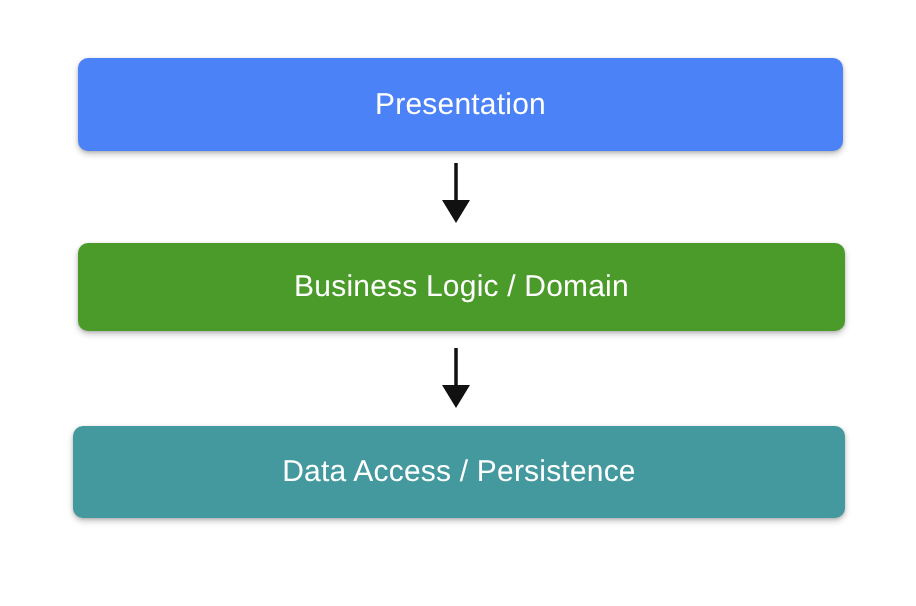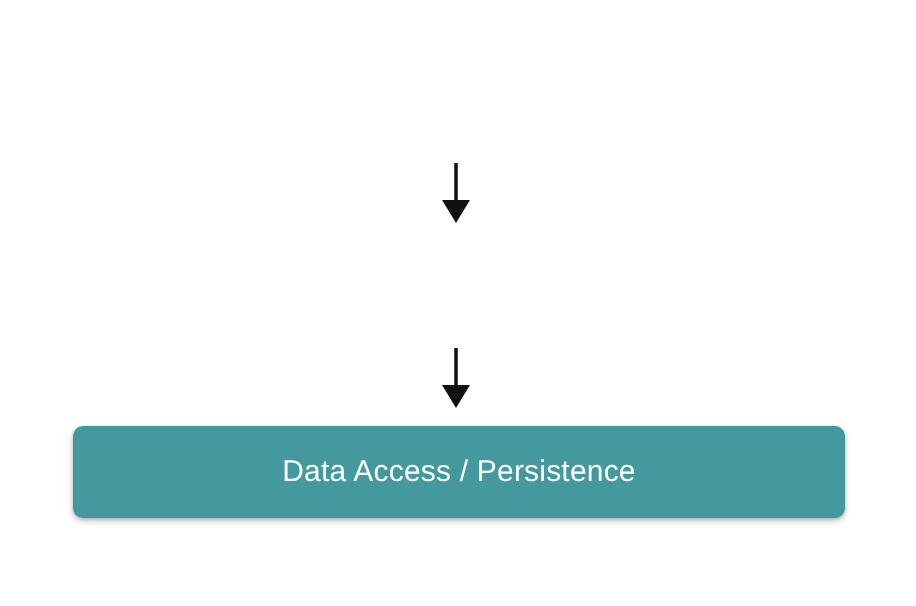--- a/index.html
+++ b/index.html
@@ -76,21 +76,27 @@
   .connector-head {
     fill: #111111;
     stroke: none;
   }
 </style>
 </head>
 <body>
 
 <div id="diagram-canvas">
 
+  <div class="layer-box" id="node-presentation" style="background:#4c82f7;">
+    <span class="layer-label">Presentation</span>
+  </div>
 
+  <div class="layer-box" id="node-business-logic" style="background:#4b9b2b;">
+    <span class="layer-label">Business Logic / Domain</span>
+  </div>
 
   <div class="layer-box" id="node-data-access" style="background:#43999e;">
     <span class="layer-label">Data Access / Persistence</span>
   </div>
 
   <svg class="connector" viewBox="0 0 916 606" xmlns="http://www.w3.org/2000/svg">
 
     <g>
       <line class="connector-line" x1="456" y1="163" x2="456" y2="203"></line>
       <polygon class="connector-head" points="442,200 470,200 456,223"></polygon>

